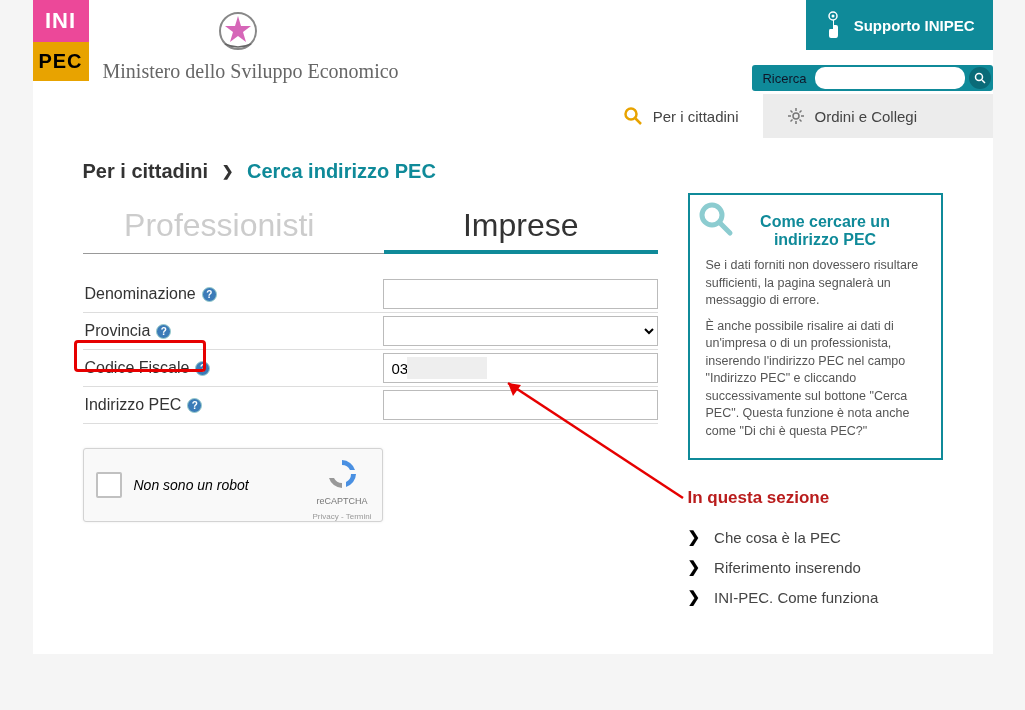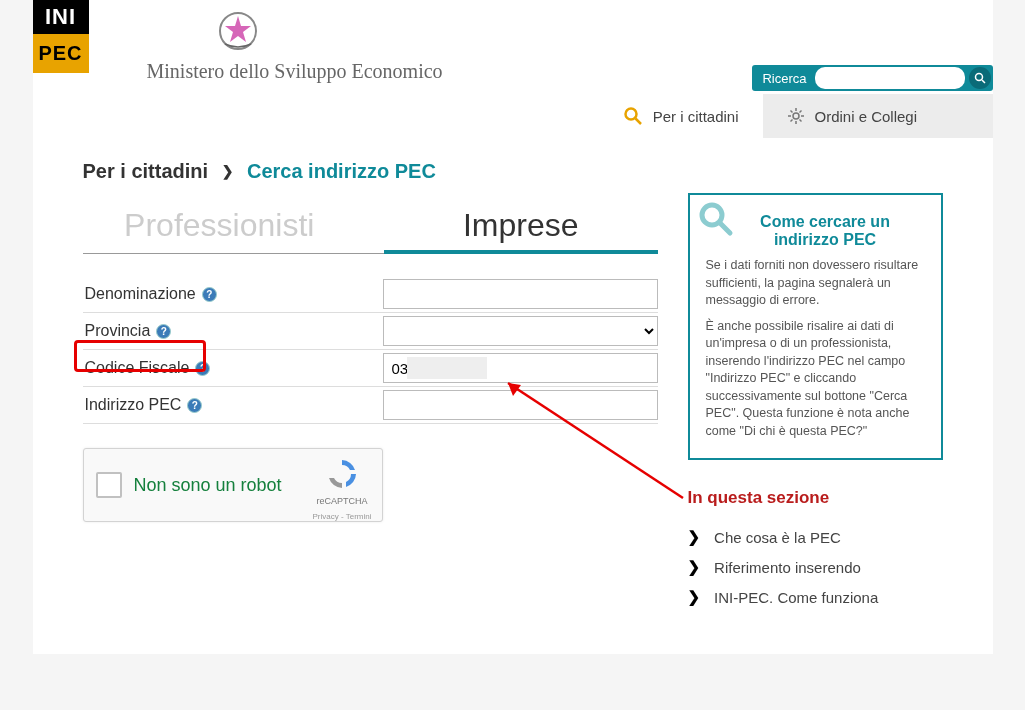--- a/index.html
+++ b/index.html
@@ -2,30 +2,30 @@
 <html><head>
 <meta charset="utf-8">
 <style>
 * { box-sizing: border-box; margin: 0; padding: 0; }
 body { font-family: Arial, Helvetica, sans-serif; background: #f5f5f5; font-size: 14px; color: #333; }
 .page { width: 960px; margin: 0 auto; background: #fff; position: relative; }
 
 
 .header { position: relative; height: 94px; background: #fff; }
 .logo-box { position: absolute; left: 0; top: 0; }
-.logo-ini { width: 56px; height: 34px; background: #000000; color: #fff; display: flex; align-items: center; justify-content: center; font-weight: bold; font-size: 22px; letter-spacing: 1px; }
+.logo-ini { width: 56px; height: 42px; background: #ec4899; color: #fff; display: flex; align-items: center; justify-content: center; font-weight: bold; font-size: 22px; letter-spacing: 1px; }
 .logo-pec { width: 56px; height: 39px; background: #e8a300; color: #000; display: flex; align-items: center; justify-content: center; font-weight: bold; font-size: 20px; letter-spacing: 1px; }
 .emblem { position: absolute; left: 180px; top: 6px; width: 50px; height: 50px; }
-.ministero { position: absolute; left: 70px; top: 60px; font-family: "Brush Script MT", cursive; font-size: 20px; color: #666; margin-left: 44px; }
+.ministero { position: absolute; left: 70px; top: 60px; font-family: "Brush Script MT", cursive; font-size: 20px; color: #666; }
 
 .supporto { position: absolute; right: 0; top: 0; height: 50px; background: #0f8a99; color: #fff; display: flex; align-items: center; padding: 0 18px; font-weight: bold; font-size: 15px; cursor: pointer; }
 .supporto-icon { width: 18px; height: 28px; margin-right: 12px; }
 
 .search-bar { position: absolute; right: 0; top: 65px; display: flex; align-items: center; background: #0f8a99; border-radius: 3px; padding: 2px 2px 2px 10px; }
-.search-label { color: #ffffff; font-size: 13px; margin-right: 8px; }
+.search-label { color: #0f172a; font-size: 13px; margin-right: 8px; }
 .search-input { width: 150px; height: 22px; border: none; border-radius: 10px; padding: 0 8px; font-size: 12px; }
 .search-btn { width: 22px; height: 22px; background: #0a6b78; border-radius: 50%; border: none; margin-left: 4px; display: flex; align-items: center; justify-content: center; cursor: pointer; }
 
 
 .nav { height: 44px; display: flex; justify-content: flex-end; align-items: stretch; border-bottom: 0; }
 .nav-item { display: flex; align-items: center; padding: 0 24px; color: #444; font-size: 15px; cursor: pointer; }
 .nav-item.ordini { background: #ececec; width: 230px; }
 .nav-icon { margin-right: 10px; }
 
 
@@ -49,21 +49,21 @@
 .form-label { width: 300px; padding-left: 2px; font-size: 16px; color: #333; display: flex; align-items: center; }
 .help-icon { display: inline-flex; width: 15px; height: 15px; border-radius: 50%; background: #3b7bb8; color: #fff; font-size: 10px; font-weight: bold; align-items: center; justify-content: center; margin-left: 6px; border: 1px solid #9cc; cursor: pointer; }
 .form-input { flex: 1; height: 30px; border: 1px solid #bbb; padding: 0 8px; font-size: 15px; }
 .form-select { flex: 1; height: 30px; border: 1px solid #bbb; font-size: 15px; background: #fff; }
 
 .highlight-box { position: absolute; border: 3px solid #e60000; border-radius: 4px; pointer-events: none; }
 
 
 .recaptcha { margin-top: 24px; width: 300px; height: 74px; border: 1px solid #d3d3d3; border-radius: 3px; background: #f9f9f9; display: flex; align-items: center; padding: 0 12px; position: relative; box-shadow: 0 0 3px rgba(0,0,0,0.08); }
 .recaptcha-check { width: 26px; height: 26px; border: 2px solid #c1c1c1; border-radius: 2px; background: #fff; margin-right: 12px; }
-.recaptcha-label { font-size: 18px; color: #15803d; }
+.recaptcha-label { font-size: 14px; color: #000000; font-style: italic; }
 .recaptcha-right { position: absolute; right: 10px; top: 8px; text-align: center; }
 .recaptcha-logo { font-size: 9px; color: #777; display: block; margin-top: 2px; }
 .recaptcha-terms { font-size: 8px; color: #999; }
 
 
 .submit-row { display: flex; justify-content: flex-end; margin-top: 22px; }
 .submit-btn { display: flex; align-items: center; border: 1px solid #bbb; background: #fff; padding: 10px 18px; border-radius: 2px; font-size: 17px; font-weight: bold; color: #333; cursor: pointer; }
 .submit-icon-circle { width: 30px; height: 30px; border: 2px solid #0f8a99; border-radius: 50%; display: flex; align-items: center; justify-content: center; margin-right: 12px; }
 
 
@@ -90,20 +90,28 @@
       <div class="logo-ini">INI</div>
       <div class="logo-pec">PEC</div>
     </div>
     <svg class="emblem" viewBox="0 0 50 50">
       <circle cx="25" cy="25" r="18" fill="none" stroke="#888" stroke-width="2"></circle>
       <path d="M25 10 L28 20 L38 20 L30 26 L33 36 L25 30 L17 36 L20 26 L12 20 L22 20 Z" fill="#b08" opacity="0.6"></path>
       <path d="M12 38 Q25 44 38 38" stroke="#666" fill="none" stroke-width="1.5"></path>
     </svg>
     <div class="ministero">Ministero dello Sviluppo Economico</div>
 
+    <div class="supporto">
+      <svg class="supporto-icon" viewBox="0 0 18 28">
+        <circle cx="9" cy="5" r="4" fill="none" stroke="#fff" stroke-width="1.5"></circle>
+        <circle cx="9" cy="5" r="1.5" fill="#fff"></circle>
+        <path d="M9 9 L9 18 L6 18 Q5 18 5 20 L5 25 Q5 27 7 27 L12 27 Q14 27 14 24 L14 16 Q14 14 12 14 L10 14 L10 9 Z" fill="#fff"></path>
+      </svg>
+      <span>Supporto INIPEC</span>
+    </div>
 
     <div class="search-bar">
       <span class="search-label">Ricerca</span>
       <input class="search-input" type="text" style="">
       <button class="search-btn">
         <svg width="12" height="12" viewBox="0 0 12 12">
           <circle cx="5" cy="5" r="3.5" fill="none" stroke="#fff" stroke-width="1.5"></circle>
           <line x1="8" y1="8" x2="11" y2="11" stroke="#fff" stroke-width="1.5"></line>
         </svg>
       </button>

